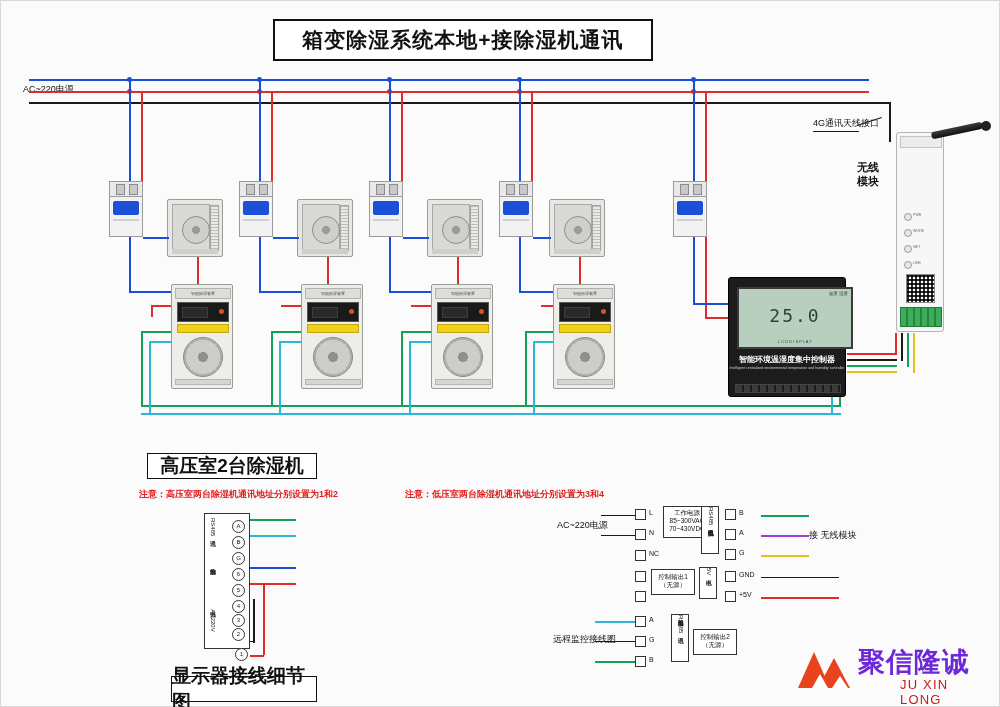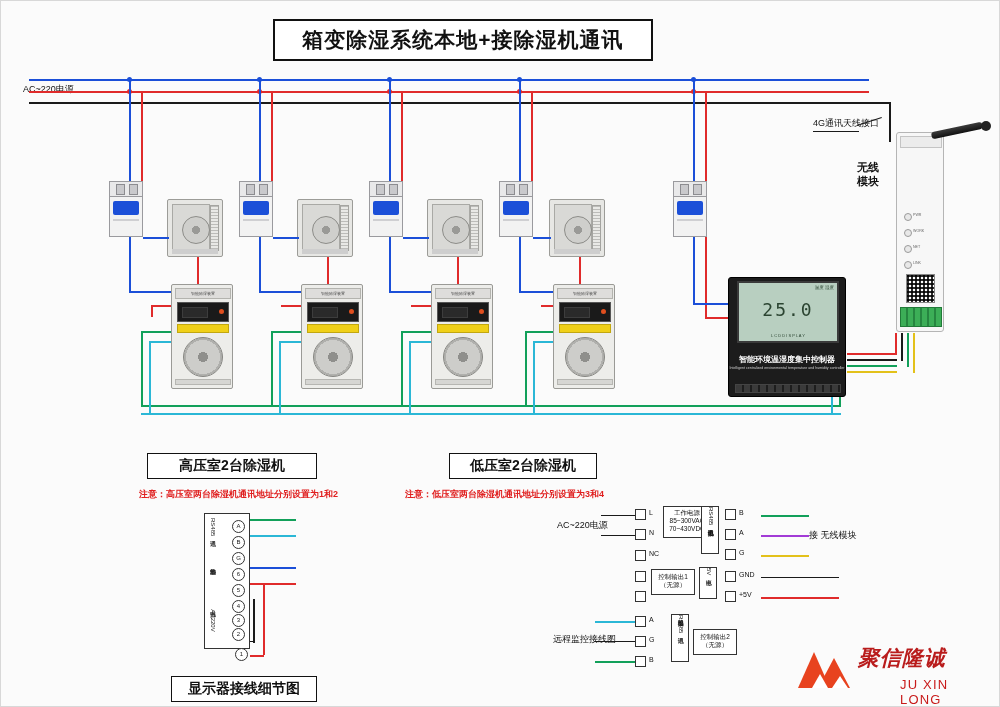--- a/index.html
+++ b/index.html
@@ -53,21 +53,21 @@
   .dehum .screen .seg{position:absolute;left:4px;top:4px;width:26px;height:11px;background:#2a2a2a;border:1px solid #3d3d3d;box-sizing:border-box;}
   .dehum .screen .dot{position:absolute;right:4px;top:6px;width:5px;height:5px;border-radius:50%;background:#e04f1f;}
   .dehum .ybar{position:absolute;left:5px;top:39px;width:52px;height:9px;background:#f0d018;border:1px solid #c2a70f;box-sizing:border-box;}
   .dehum .fan{position:absolute;left:11px;top:52px;width:40px;height:40px;border-radius:50%;
      background:radial-gradient(circle at 50% 50%, #8f8f8c 0 5px, #cdcdca 5px 17px, #b0b0ad 17px 19px, #dbdbd8 19px);
      border:1px solid #868682;box-sizing:border-box;}
   .dehum .base{position:absolute;left:3px;bottom:3px;width:56px;height:6px;background:#d6d6d3;border:1px solid #b6b6b2;box-sizing:border-box;}
 
   
   .ctrl{position:absolute;left:727px;top:276px;width:118px;height:120px;background:#1c1c1c;border:1px solid #000;box-sizing:border-box;border-radius:3px;}
-  .ctrl .lcdwrap{position:absolute;left:8px;top:3px;width:102px;height:62px;background:#b8cfc0;border:2px solid #3a3a3a;box-sizing:border-box;}
+  .ctrl .lcdwrap{position:absolute;left:8px;top:9px;width:116px;height:62px;background:#b8cfc0;border:2px solid #3a3a3a;box-sizing:border-box;}
   .ctrl .lcd-top{position:absolute;right:3px;top:2px;font-size:4.5px;color:#25402c;}
   .ctrl .lcd-big{position:absolute;left:0;right:0;top:16px;text-align:center;font-size:18px;letter-spacing:2px;color:#2b4431;font-family:"DejaVu Sans Mono",monospace;}
   .ctrl .lcd-sub{position:absolute;left:0;right:0;bottom:3px;text-align:center;font-size:4px;color:#2b4431;}
   .ctrl .name{position:absolute;left:0;right:0;top:76px;text-align:center;font-size:8px;color:#fff;font-weight:bold;}
   .ctrl .name2{position:absolute;left:0;right:0;top:88px;text-align:center;font-size:3.6px;color:#cfcfcf;line-height:1.35;}
   .ctrl .term{position:absolute;left:6px;bottom:3px;width:106px;height:9px;background:#2a2a2a;border:1px solid #444;box-sizing:border-box;
      background-image:repeating-linear-gradient(90deg,#3a3a3a 0 6px,#1d1d1d 6px 8px);}
 
   
   .wm{position:absolute;left:895px;top:131px;width:48px;height:200px;background:#f7f7f7;border:1px solid #b5b5b5;box-sizing:border-box;border-radius:3px;}
@@ -79,38 +79,38 @@
   .wm .green-term{position:absolute;left:3px;bottom:4px;width:42px;height:20px;background:#2f9b4a;border:1px solid #217a38;box-sizing:border-box;
      background-image:repeating-linear-gradient(90deg,#3cae57 0 5px,#268540 5px 7px);}
   .wm .topcap{position:absolute;left:3px;top:3px;width:42px;height:12px;background:#ececec;border:1px solid #c4c4c4;box-sizing:border-box;}
   .antenna{position:absolute;left:930px;top:118px;width:60px;height:22px;}
   .antenna .rod{position:absolute;left:0;top:8px;width:52px;height:7px;background:linear-gradient(#3b3b3b,#111);border-radius:3px;transform:rotate(-12deg);}
   .antenna .tip{position:absolute;right:0;top:2px;width:10px;height:10px;border-radius:50%;background:#222;}
   .wm-label{position:absolute;left:856px;top:160px;width:22px;font-size:11px;font-weight:bold;color:#111;line-height:1.25;text-align:right;}
 
   
   .secbox{position:absolute;border:1.5px solid #111;background:#fff;display:flex;align-items:center;justify-content:center;
-     font-size:14px;font-weight:bold;color:#111;height:24px;}
+     font-size:19px;font-weight:bold;color:#111;height:24px;}
   .note{position:absolute;font-size:9px;color:#e02020;font-weight:bold;white-space:nowrap;}
 
   
   .detail-dehum{position:absolute;left:203px;top:512px;width:46px;height:136px;border:1px solid #333;box-sizing:border-box;background:#fff;}
   .dterm{position:absolute;right:4px;width:13px;height:13px;border:1px solid #333;border-radius:50%;box-sizing:border-box;background:#fff;
      font-size:6px;line-height:11px;text-align:center;color:#222;}
   .vlabel{position:absolute;font-size:6px;color:#222;writing-mode:vertical-rl;text-orientation:mixed;white-space:nowrap;}
 
   
   .sq{position:absolute;width:11px;height:11px;border:1px solid #333;box-sizing:border-box;background:#fff;}
   .tl{position:absolute;font-size:7px;color:#111;}
   .gbox{position:absolute;border:1px solid #333;box-sizing:border-box;font-size:6.5px;color:#111;text-align:center;background:#fff;line-height:1.25;}
 
   
   .logo{position:absolute;left:795px;top:645px;width:195px;height:48px;}
   .logo .mtn{position:absolute;left:0;top:0;width:56px;height:44px;}
-  .logo .cn{position:absolute;left:62px;top:-2px;font-size:21px;font-weight:bold;color:#b91c1c;letter-spacing:1px;font-style:italic;}
+  .logo .cn{position:absolute;left:62px;top:-2px;font-size:27px;font-weight:bold;color:#6d28d9;letter-spacing:1px;}
   .logo .en{position:absolute;left:64px;top:31px;font-size:13px;color:#c81a1a;letter-spacing:1.2px;margin-left:40px;}
 </style>
 </head>
 <body>
 
 <div class="stage">
 
   <div class="title-box">
     <span>箱变除湿系统本地+接除湿机通讯</span>
   </div>
@@ -363,23 +363,20 @@
   <div class="w wh black thin" style="left:812px;top:130px;width:46px;"></div>
   <div class="w wh black thin" style="left:856px;top:124px;width:26px;transform:rotate(-18deg);transform-origin:left center;"></div>
 
   <div class="wm-label">无线模块</div>
 
   <div class="secbox" style="left:146px;top:452px;width:168px;">
     <span>高压室2台除湿机</span>
   </div>
   <div class="note" style="left:138px;top:487px;">注意：高压室两台除湿机通讯地址分别设置为1和2</div>
 
-  <div class="secbox" style="left:448px;top:452px;width:146px;">
-    <span>低压室2台除湿机</span>
-  </div>
   <div class="note" style="left:404px;top:487px;">注意：低压室两台除湿机通讯地址分别设置为3和4</div>
 
 
   <div class="detail-dehum">
     <div class="dterm" style="top:6px;">A</div>
     <div class="dterm" style="top:22px;">B</div>
     <div class="dterm" style="top:38px;">G</div>
     <div class="dterm" style="top:54px;">6</div>
     <div class="dterm" style="top:70px;">5</div>
     <div class="dterm" style="top:86px;">4</div>

